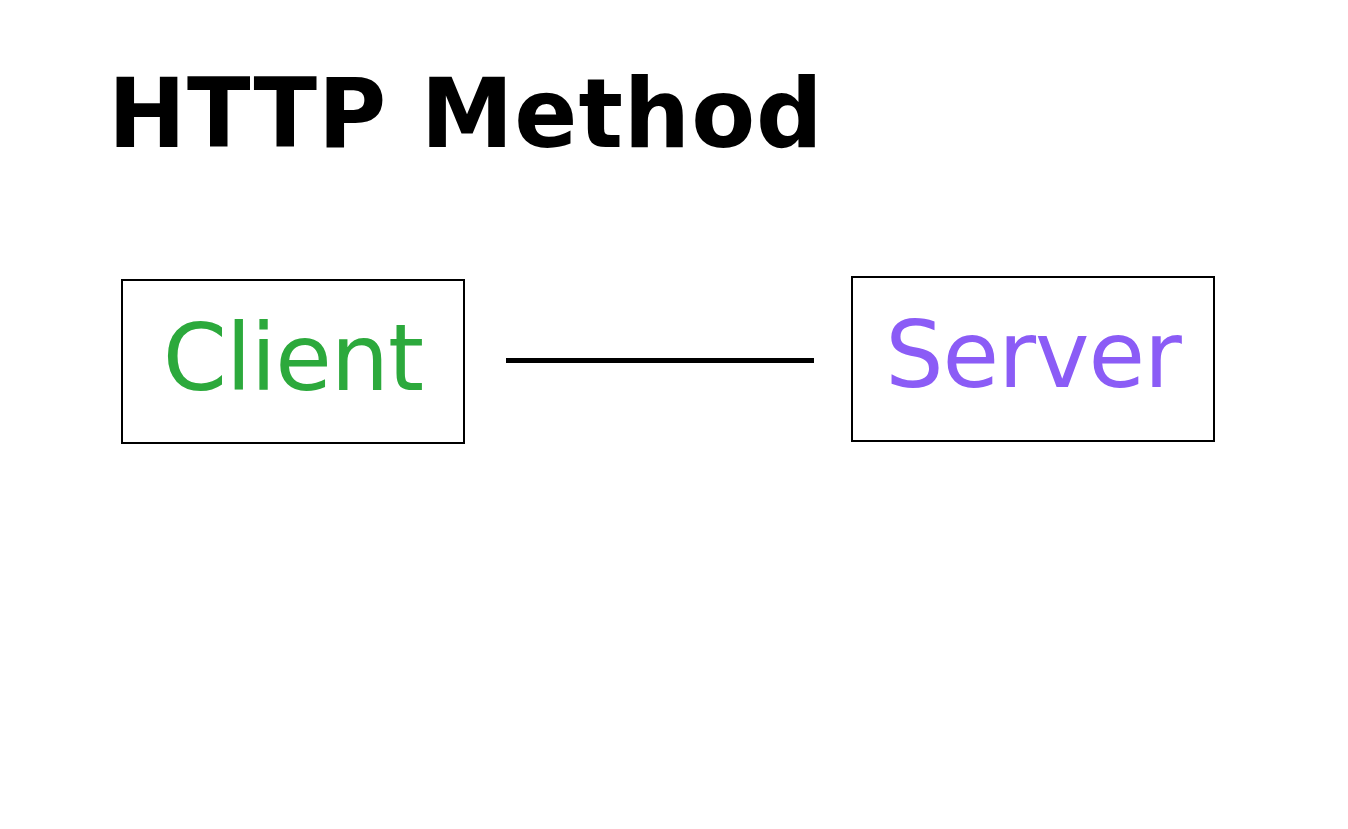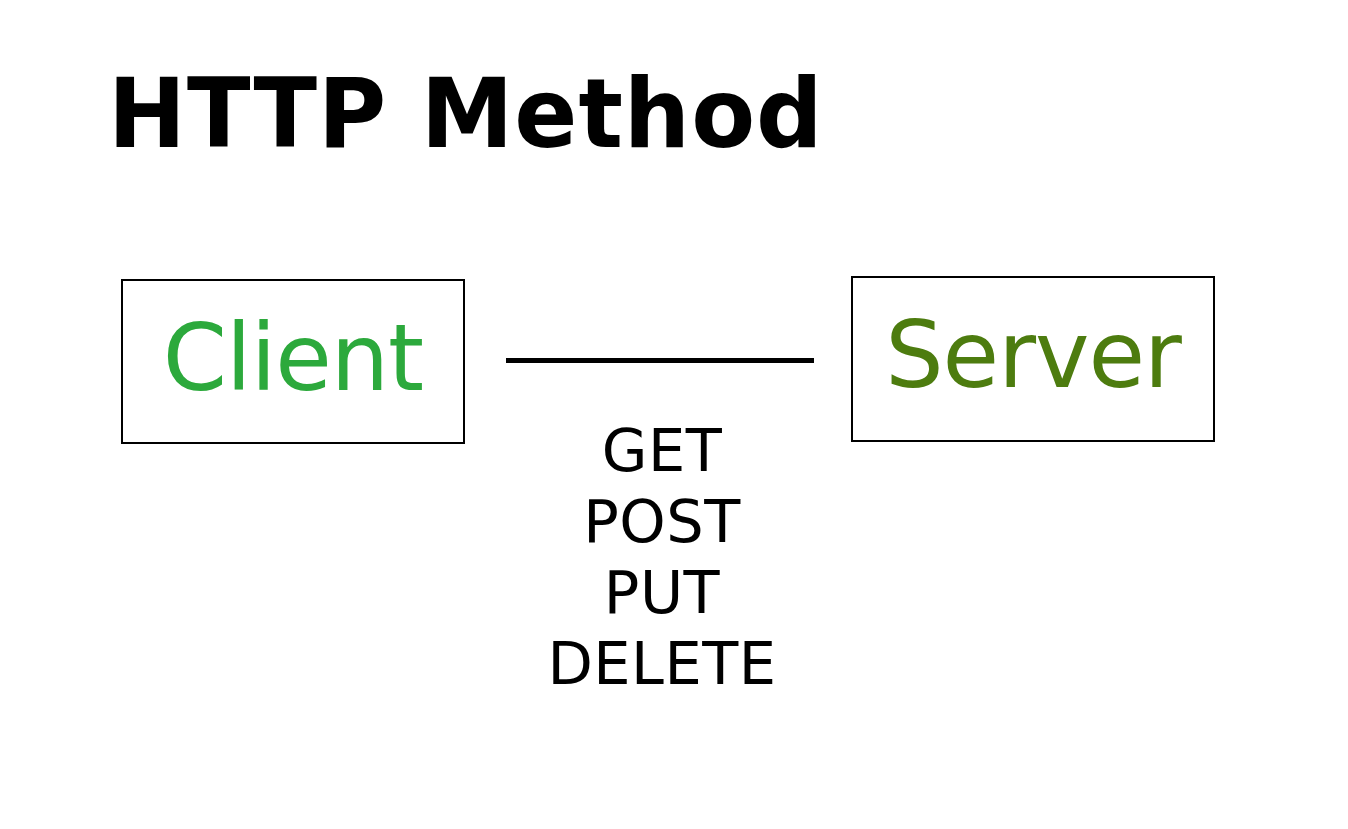--- a/index.html
+++ b/index.html
@@ -66,21 +66,21 @@
     transform: translateY(-3px);
   }
 
   #server-box {
     left: 851px;
     top: 276px;
     width: 364px;
     height: 166px;
   }
   #server-box .node-label {
-    color: #4d7c0f;
+    color: #8b5cf6;
     transform: translateY(-3px);
   }
 
   
   #connector-line {
     position: absolute;
     left: 506px;
     top: 358px;
     width: 308px;
     height: 5px;
@@ -115,20 +115,14 @@
   <div id="client-box" class="node-box">
     <span class="node-label">Client</span>
   </div>
 
   <div id="connector-line"></div>
 
   <div id="server-box" class="node-box">
     <span class="node-label">Server</span>
   </div>
 
-  <div id="method-list">
-    <div class="method-item">GET</div>
-    <div class="method-item">POST</div>
-    <div class="method-item">PUT</div>
-    <div class="method-item">DELETE</div>
-  </div>
 
 </div>
 
 </body></html>

